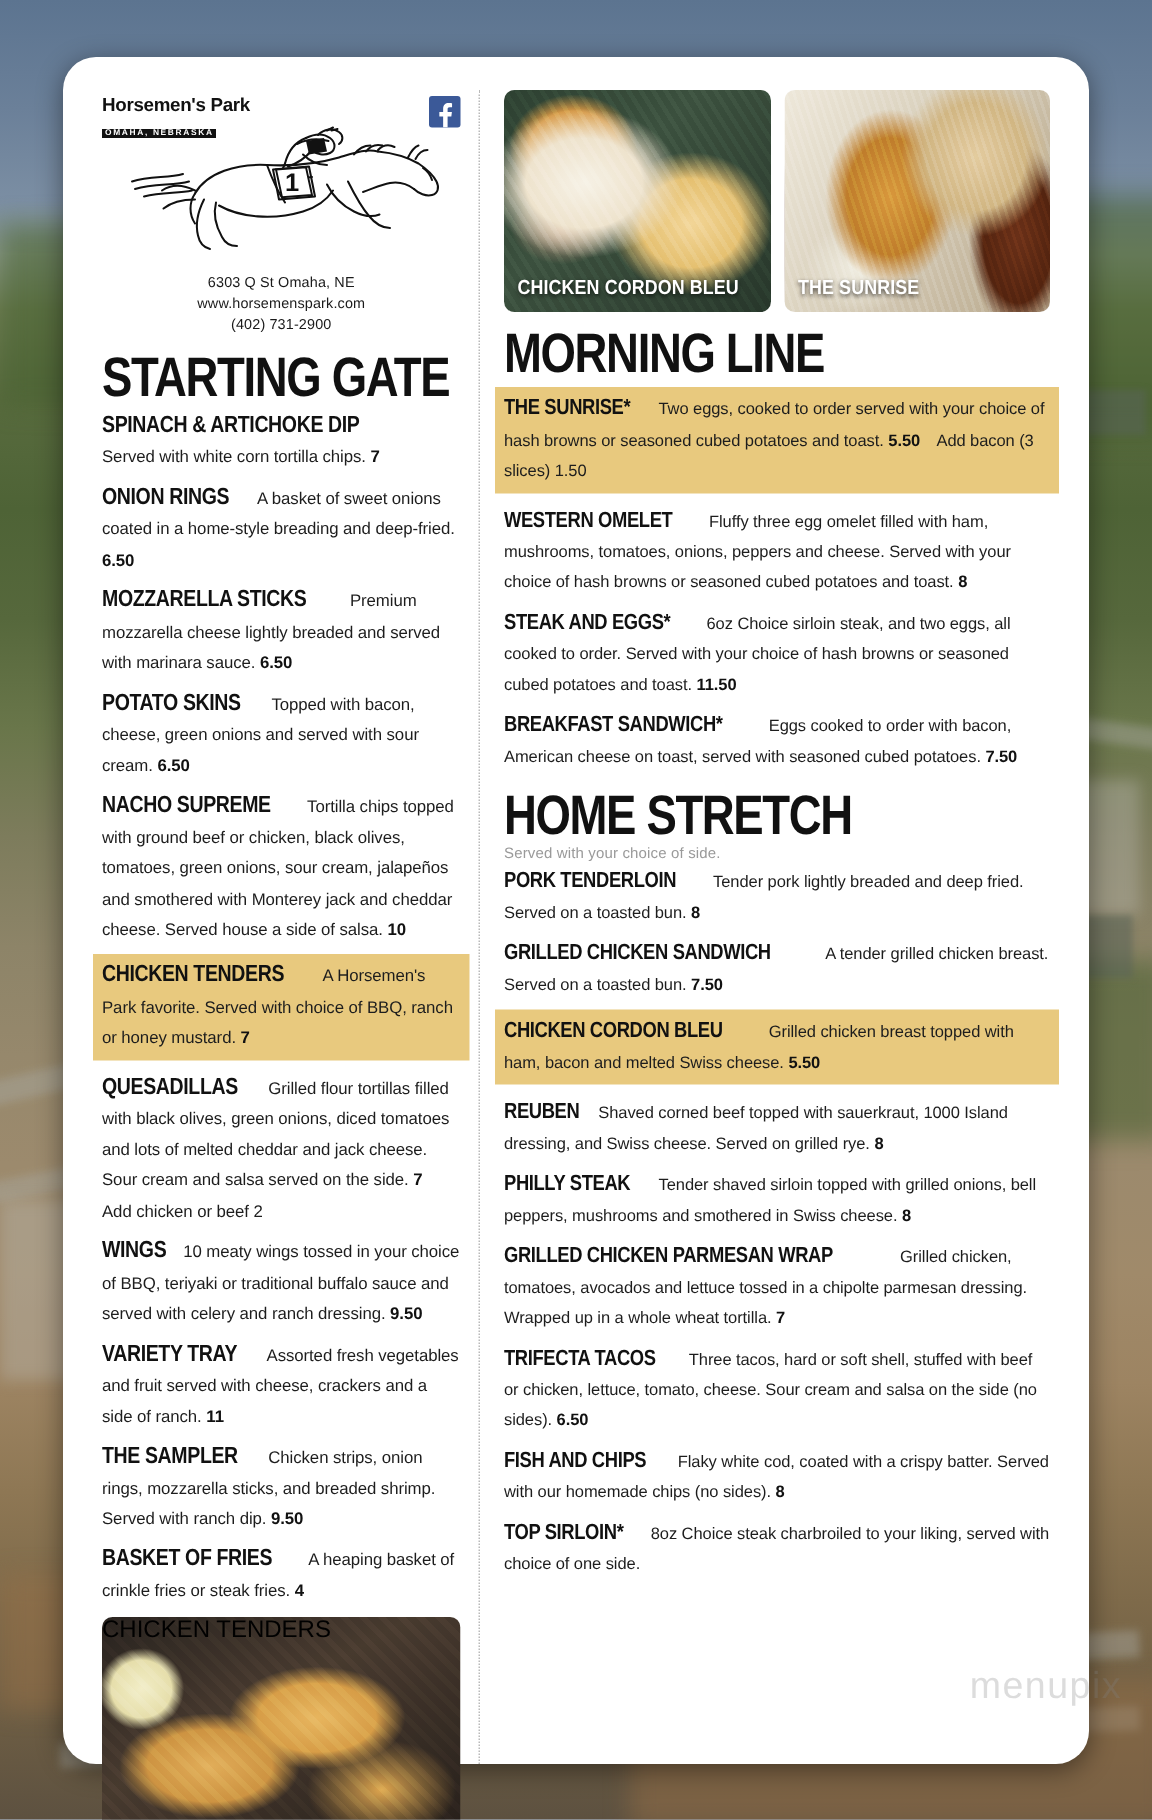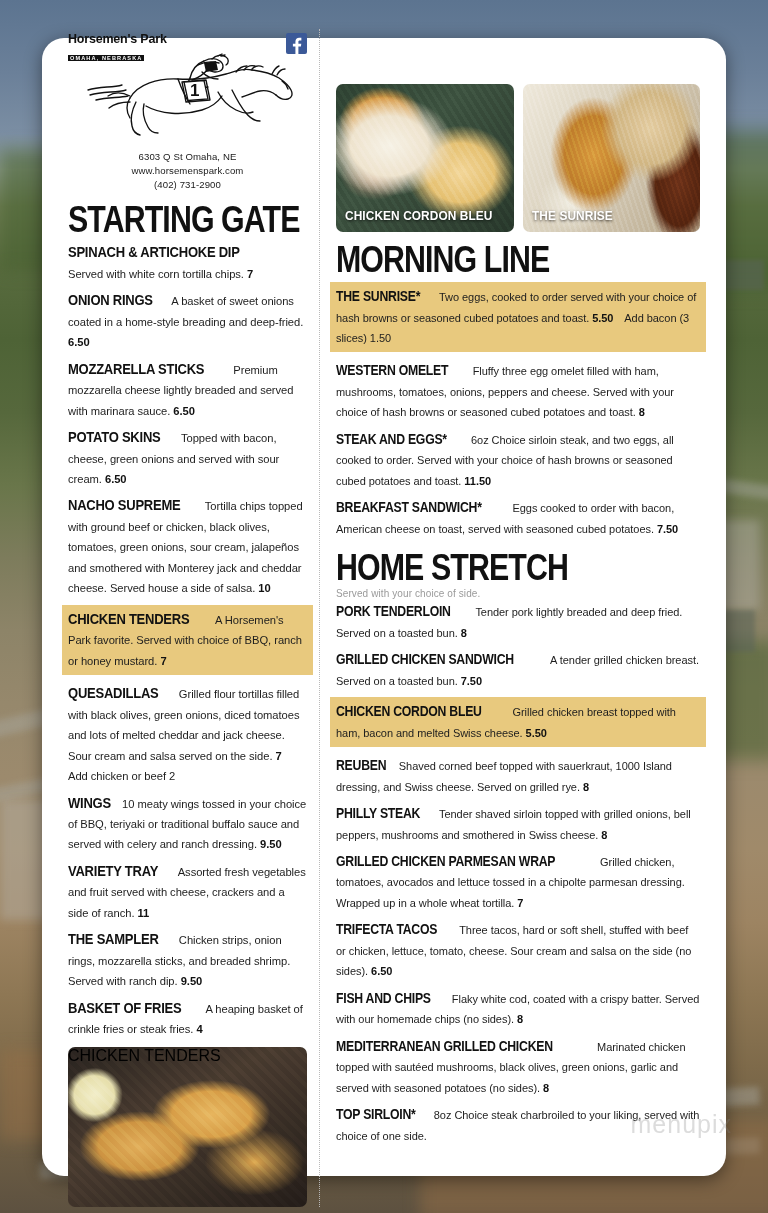--- a/index.html
+++ b/index.html
@@ -68,21 +68,20 @@
     padding: 22px 26px 0 26px;
     display: flex;
     flex-direction: column;
   }
 
   .card-inner {
     display: flex;
     flex-direction: row;
     gap: 0;
     height: 100%;
-    align-items: center;
   }
 
   
   #col-left {
     width: 252px;
     flex: 0 0 252px;
     padding-right: 12px;
     border-right: 1px dotted #b9b9b9;
   }
   #col-right {
@@ -279,21 +278,21 @@
     position: absolute; inset: 0;
     background:
       repeating-linear-gradient(45deg, rgba(255,255,255,0.10) 0 4px, rgba(0,0,0,0.08) 4px 9px);
     mix-blend-mode: overlay;
     opacity: 0.5;
   }
 
   
   #watermark {
     position: absolute;
-    right: 36px;
+    right: 20px;
     bottom: 74px;
     font-family: "Liberation Sans", sans-serif;
     font-size: 25px;
     letter-spacing: 1px;
     color: rgba(130,130,130,0.28);
     pointer-events: none;
     user-select: none;
   }
 </style>
 </head>
@@ -442,21 +441,20 @@
       <div class="section-note">Served with your choice of side.</div>
       <div id="home-stretch-items">
           <div class="item"><span class="iname">PORK TENDERLOIN</span><span class="idesc"> Tender pork lightly breaded and deep fried. Served on a toasted bun. </span><span class="idesc iprice">8</span></div>
           <div class="item"><span class="iname">GRILLED CHICKEN SANDWICH</span><span class="idesc"> A tender grilled chicken breast. Served on a toasted bun. </span><span class="idesc iprice">7.50</span></div>
           <div class="item hl"><span class="iname">CHICKEN CORDON BLEU</span><span class="idesc"> Grilled chicken breast topped with ham, bacon and melted Swiss cheese. </span><span class="idesc iprice">5.50</span></div>
           <div class="item"><span class="iname">REUBEN</span><span class="idesc"> Shaved corned beef topped with sauerkraut, 1000 Island dressing, and Swiss cheese. Served on grilled rye. </span><span class="idesc iprice">8</span></div>
           <div class="item"><span class="iname">PHILLY STEAK</span><span class="idesc"> Tender shaved sirloin topped with grilled onions, bell peppers, mushrooms and smothered in Swiss cheese. </span><span class="idesc iprice">8</span></div>
           <div class="item"><span class="iname">GRILLED CHICKEN PARMESAN WRAP</span><span class="idesc"> Grilled chicken, tomatoes, avocados and lettuce tossed in a chipolte parmesan dressing. Wrapped up in a whole wheat tortilla. </span><span class="idesc iprice">7</span></div>
           <div class="item"><span class="iname">TRIFECTA TACOS</span><span class="idesc"> Three tacos, hard or soft shell, stuffed with beef or chicken, lettuce, tomato, cheese. Sour cream and salsa on the side (no sides). </span><span class="idesc iprice">6.50</span></div>
           <div class="item"><span class="iname">FISH AND CHIPS</span><span class="idesc"> Flaky white cod, coated with a crispy batter. Served with our homemade chips (no sides). </span><span class="idesc iprice">8</span></div>
-          <div class="item"><span class="iname">MEDITERRANEAN GRILLED CHICKEN</span><span class="idesc"> Marinated chicken topped with sautéed mushrooms, black olives, green onions, garlic and served with seasoned potatoes (no sides). </span><span class="idesc iprice">8</span></div>
           <div class="item"><span class="iname">TOP SIRLOIN*</span><span class="idesc"> 8oz Choice steak charbroiled to your liking, served with choice of one side. </span></div>
         </div>
 
     </div>
 
   </div>
 </div>
 
 <div id="watermark">menupix</div>
 

